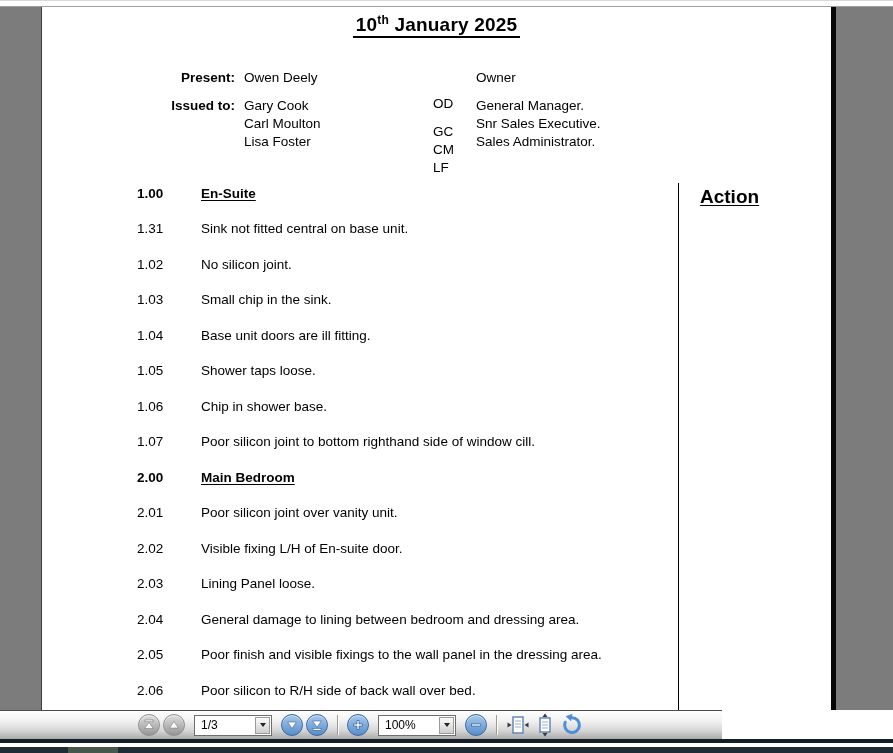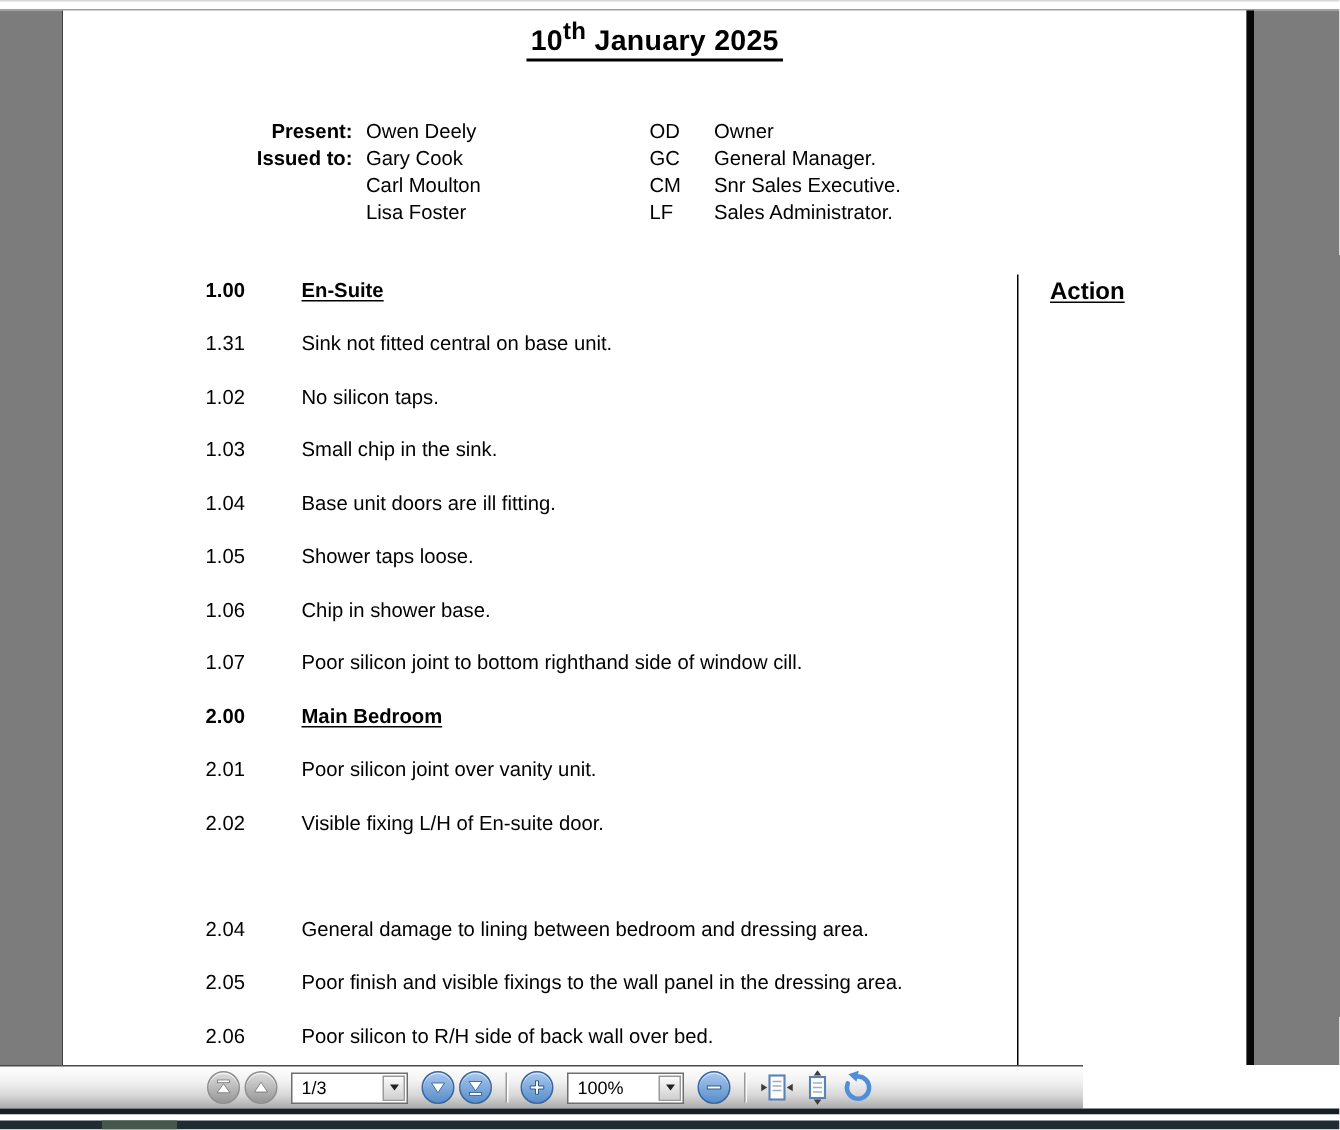--- a/index.html
+++ b/index.html
@@ -14,35 +14,35 @@
   
   .viewer { position:absolute; left:0; top:7px; width:893px; height:703px; background:#7c7c7c; }
   .page { position:absolute; left:41px; top:0; width:790px; height:703px; background:#ffffff;
           border-left:1px solid #3f3f3f; color:#000; }
   .page-shadow { position:absolute; left:831px; top:0; width:5px; height:703px; background:#070707; }
 
   
   .doc-title { position:absolute; top:6px; left:0; width:100%; text-align:center;
                font-size:19px; font-weight:bold; letter-spacing:.2px; }
   .title-underline { border-bottom:2px solid #000; padding:0 3px 1px 3px; }
-  .doc-title sup { font-size:16px; }
+  .doc-title sup { font-size:12px; }
 
   .att-row { position:absolute; left:0; width:100%; height:18px; font-size:13.5px; }
   .att-label { position:absolute; left:0; width:193px; text-align:right; font-weight:bold; }
   .att-name  { position:absolute; left:202px; }
-  .att-init  { position:absolute; left:391px; }
+  .att-init  { position:absolute; left:391px;margin-top:26px; }
   .att-role  { position:absolute; left:434px; }
 
   .item-row { position:absolute; left:0; width:100%; height:18px; font-size:13.5px; }
   .item-row .num { position:absolute; left:95px; }
   .item-row .txt { position:absolute; left:159px; white-space:nowrap; }
   .item-row.section .num { font-weight:bold; }
   .item-row.section .txt { font-weight:bold; text-decoration:underline; text-underline-offset:2px; }
 
-  .action-header { position:absolute; left:658px; top:179px; font-size:16px;
+  .action-header { position:absolute; left:658px; top:179px; font-size:19px;
                    font-weight:bold; text-decoration:underline; text-underline-offset:2px; }
   .vline { position:absolute; left:636px; top:176px; width:1px; height:527px; background:#000; }
 
   
   .toolbar { position:absolute; left:0; top:710px; width:722px; height:29px;
              border-top:1px solid #4b4b4b;
              background:linear-gradient(#fefefe 0%, #f2f2f2 35%, #d6d6d6 70%, #a9a9a9 100%); }
   .controls { position:absolute; left:50%; top:50%; transform:translate(-50%,-50%);
               display:flex; align-items:center; gap:3px; }
   .circle { width:22px; height:22px; border-radius:50%; display:flex; align-items:center;
@@ -75,21 +75,21 @@
 <div class="screen">
   <div class="top-strip"></div>
 
   <div class="viewer">
     <div class="page">
 
       <div class="doc-title">
         <span class="title-underline"><span>10</span><sup>th</sup><span> January 2025</span></span>
       </div>
 
-      <div class="att-row" style="top:73px">
+      <div class="att-row" style="top:63px">
         <span class="att-label">Present:</span>
         <span class="att-name">Owen Deely</span>
         <span class="att-init">OD</span>
         <span class="att-role">Owner</span>
       </div>
       <div class="att-row" style="top:109px">
         <span class="att-label"></span>
         <span class="att-name">Carl Moulton</span>
         <span class="att-init">CM</span>
         <span class="att-role">Snr Sales Executive.</span>
@@ -113,21 +113,21 @@
       <div class="item-row section" style="top:179px">
         <span class="num">1.00</span>
         <span class="txt">En-Suite</span>
       </div>
       <div class="item-row" style="top:214px">
         <span class="num">1.31</span>
         <span class="txt">Sink not fitted central on base unit.</span>
       </div>
       <div class="item-row" style="top:250px">
         <span class="num">1.02</span>
-        <span class="txt">No silicon taps.</span>
+        <span class="txt">No silicon joint.</span>
       </div>
       <div class="item-row" style="top:285px">
         <span class="num">1.03</span>
         <span class="txt">Small chip in the sink.</span>
       </div>
       <div class="item-row" style="top:321px">
         <span class="num">1.04</span>
         <span class="txt">Base unit doors are ill fitting.</span>
       </div>
       <div class="item-row" style="top:356px">
@@ -146,20 +146,24 @@
         <span class="num">2.00</span>
         <span class="txt">Main Bedroom</span>
       </div>
       <div class="item-row" style="top:498px">
         <span class="num">2.01</span>
         <span class="txt">Poor silicon joint over vanity unit.</span>
       </div>
       <div class="item-row" style="top:534px">
         <span class="num">2.02</span>
         <span class="txt">Visible fixing L/H of En-suite door.</span>
+      </div>
+      <div class="item-row" style="top:569px">
+        <span class="num">2.03</span>
+        <span class="txt">Lining Panel loose.</span>
       </div>
       <div class="item-row" style="top:605px">
         <span class="num">2.04</span>
         <span class="txt">General damage to lining between bedroom and dressing area.</span>
       </div>
       <div class="item-row" style="top:640px">
         <span class="num">2.05</span>
         <span class="txt">Poor finish and visible fixings to the wall panel in the dressing area.</span>
       </div>
       <div class="item-row" style="top:676px">

